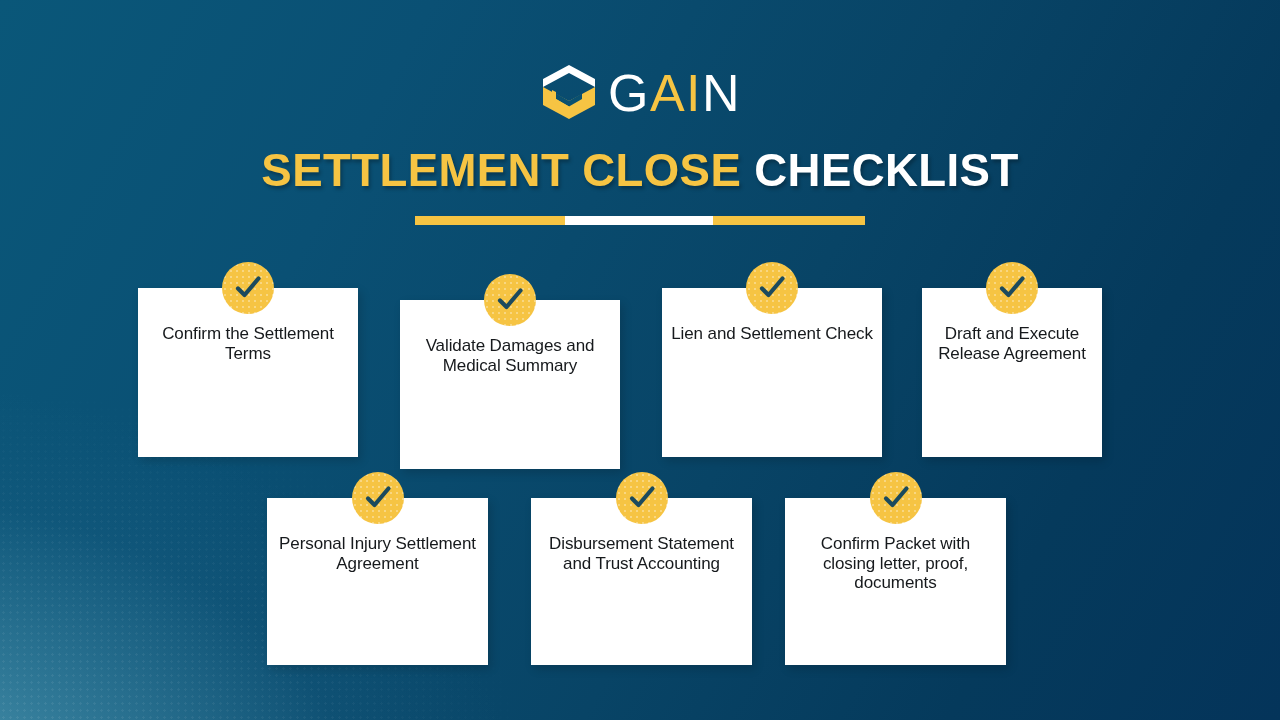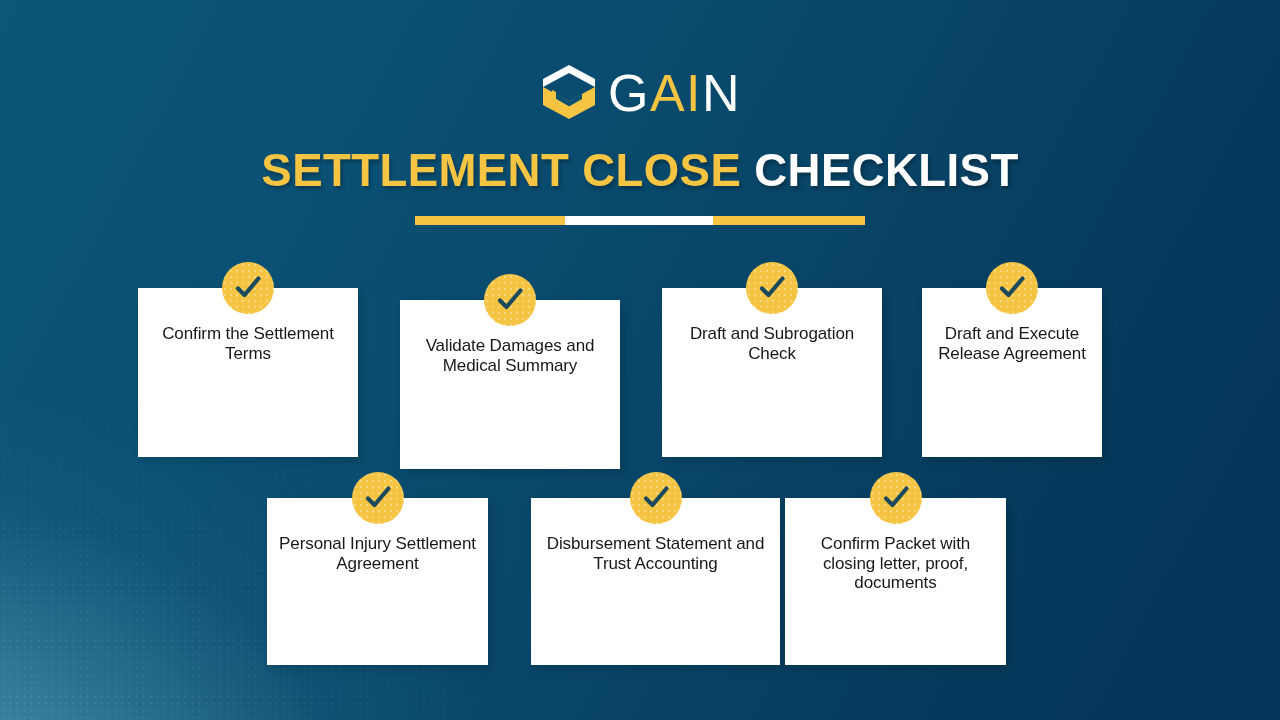--- a/index.html
+++ b/index.html
@@ -181,42 +181,42 @@
     </span>
     <div class="card-text">Validate Damages and Medical Summary</div>
   </div>
 
   <div class="card row1" style="left:662px; top:288px; width:220px; height:169px;">
     <span class="card-check">
       <svg width="30" height="30" viewBox="0 0 30 30" xmlns="http://www.w3.org/2000/svg" aria-hidden="true">
           <path d="M5 15.5 L11.5 22 L25.5 5.5" fill="none" stroke="#1B4A5E" stroke-width="4.2" stroke-linecap="round" stroke-linejoin="round"></path>
         </svg>
     </span>
-    <div class="card-text">Draft and Subrogation Check</div>
+    <div class="card-text">Lien and Settlement Check</div>
   </div>
 
   <div class="card row1" style="left:922px; top:288px; width:180px; height:169px;">
     <span class="card-check">
       <svg width="30" height="30" viewBox="0 0 30 30" xmlns="http://www.w3.org/2000/svg" aria-hidden="true">
           <path d="M5 15.5 L11.5 22 L25.5 5.5" fill="none" stroke="#1B4A5E" stroke-width="4.2" stroke-linecap="round" stroke-linejoin="round"></path>
         </svg>
     </span>
     <div class="card-text">Draft and Execute Release Agreement</div>
   </div>
 
   <div class="card row2" style="left:267px; top:498px; width:221px; height:167px;">
     <span class="card-check">
       <svg width="30" height="30" viewBox="0 0 30 30" xmlns="http://www.w3.org/2000/svg" aria-hidden="true">
           <path d="M5 15.5 L11.5 22 L25.5 5.5" fill="none" stroke="#1B4A5E" stroke-width="4.2" stroke-linecap="round" stroke-linejoin="round"></path>
         </svg>
     </span>
     <div class="card-text">Personal Injury Settlement Agreement</div>
   </div>
 
-  <div class="card row2" style="left:531px; top:498px; width:221px; height:167px;padding-left:28px;">
+  <div class="card row2" style="left:531px; top:498px; width:221px; height:167px;">
     <span class="card-check">
       <svg width="30" height="30" viewBox="0 0 30 30" xmlns="http://www.w3.org/2000/svg" aria-hidden="true">
           <path d="M5 15.5 L11.5 22 L25.5 5.5" fill="none" stroke="#1B4A5E" stroke-width="4.2" stroke-linecap="round" stroke-linejoin="round"></path>
         </svg>
     </span>
     <div class="card-text">Disbursement Statement and Trust Accounting</div>
   </div>
 
   <div class="card row2" style="left:785px; top:498px; width:221px; height:167px;">
     <span class="card-check">

